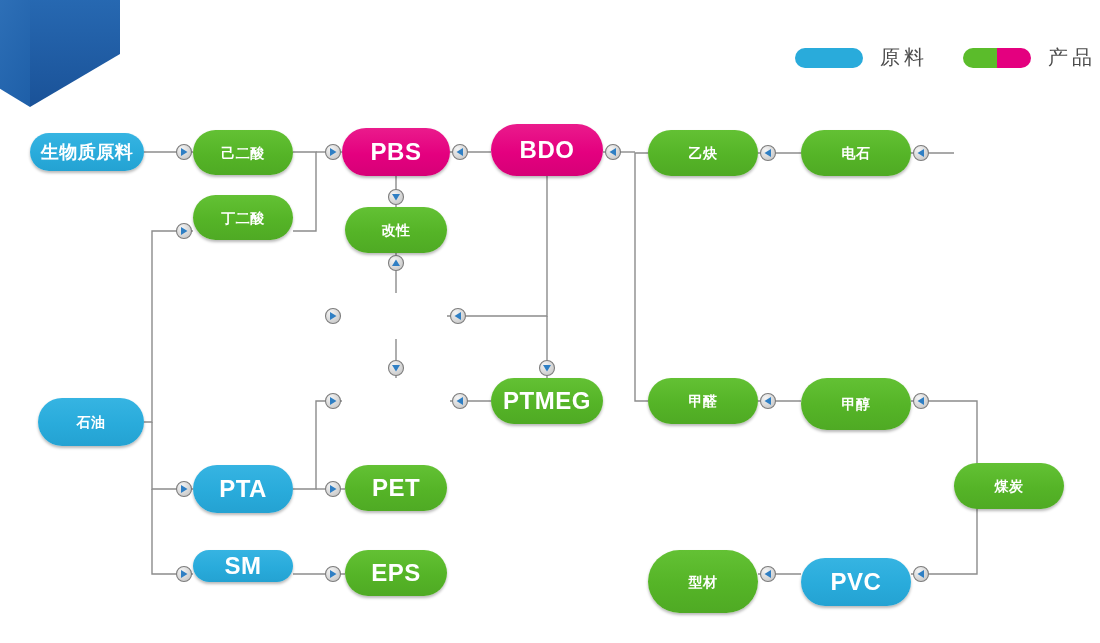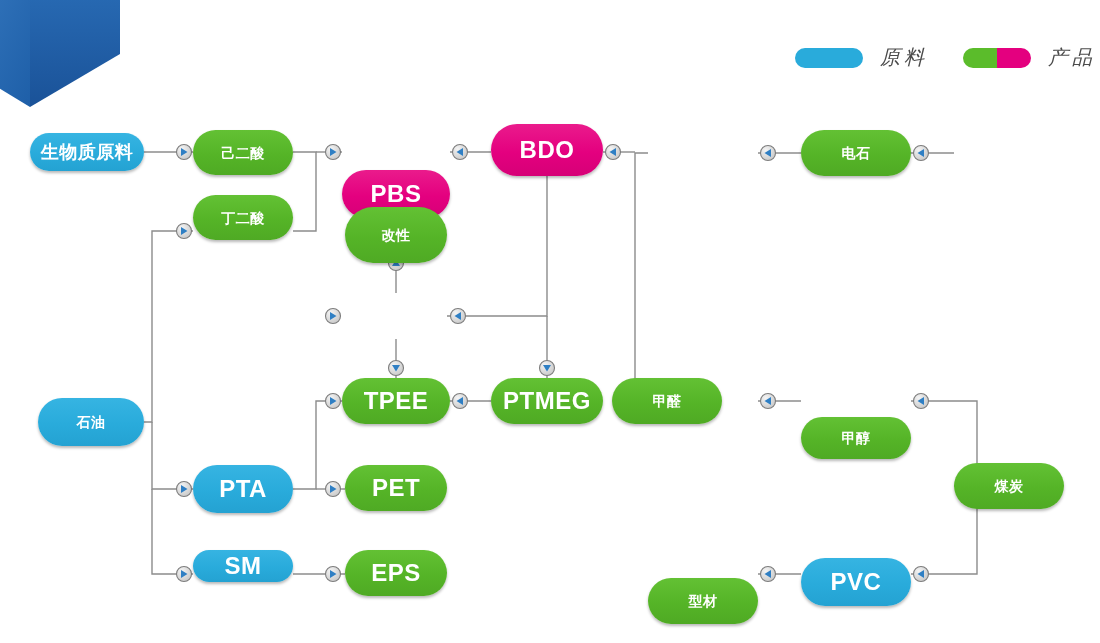--- a/index.html
+++ b/index.html
@@ -39,21 +39,21 @@
   .node.cjk .lbl{font-size:14px;font-weight:700;}
   .node.small .lbl{font-size:18px;}
 
   
   .legend{position:absolute;left:795px;top:44px;display:flex;align-items:center;gap:17px;}
   .legend .swatch{width:68px;height:20px;border-radius:999px;}
   .legend .swatch.cyan{background:#29abdb;}
   .legend .swatch.split{background:linear-gradient(90deg,#5bbc2b 0 50%,#e4007f 50% 100%);}
   .legend .ltext{
     font-family:"Liberation Serif","DejaVu Serif",serif;
-    font-size:20px;color:#4b4b4b;letter-spacing:4px;font-style:italic;
+    font-size:20px;color:#4b4b4b;letter-spacing:4px;
   }
 </style>
 </head>
 <body>
 
 <div id="stage">
 
   <div class="cube-wrap">
     <svg width="200" height="200" viewBox="0 0 200 200">
       <defs>
@@ -234,63 +234,63 @@
 
   <div class="node cyan cjk small" style="left:30px;top:133px;width:114px;height:38px;">
       <span class="lbl">生物质原料</span>
     </div>
   <div class="node green cjk" style="left:193px;top:130px;width:100px;height:45px;">
       <span class="lbl">己二酸</span>
     </div>
   <div class="node green cjk" style="left:193px;top:195px;width:100px;height:45px;">
       <span class="lbl">丁二酸</span>
     </div>
-  <div class="node magenta latin" style="left:342px;top:128px;width:108px;height:48px;margin-top:42px;">
+  <div class="node magenta latin" style="left:342px;top:128px;width:108px;height:48px;">
       <span class="lbl">PBS</span>
     </div>
-  <div class="node green cjk" style="left:345px;top:207px;width:102px;height:56px;">
+  <div class="node green cjk" style="left:345px;top:207px;width:102px;height:46px;">
       <span class="lbl">改性</span>
-    </div>
-  <div class="node green latin" style="left:342px;top:378px;width:108px;height:46px;">
-      <span class="lbl">TPEE</span>
     </div>
   <div class="node green latin" style="left:491px;top:378px;width:112px;height:46px;">
       <span class="lbl">PTMEG</span>
     </div>
   <div class="node magenta latin" style="left:491px;top:124px;width:112px;height:52px;">
       <span class="lbl">BDO</span>
     </div>
+  <div class="node green cjk" style="left:648px;top:130px;width:110px;height:46px;">
+      <span class="lbl">乙炔</span>
+    </div>
   <div class="node green cjk" style="left:801px;top:130px;width:110px;height:46px;">
       <span class="lbl">电石</span>
     </div>
-  <div class="node green cjk" style="left:612px;top:378px;width:110px;height:46px;">
+  <div class="node green cjk" style="left:648px;top:378px;width:110px;height:46px;">
       <span class="lbl">甲醛</span>
     </div>
-  <div class="node green cjk" style="left:801px;top:378px;width:110px;height:42px;margin-top:39px;">
+  <div class="node green cjk" style="left:801px;top:378px;width:110px;height:52px;">
       <span class="lbl">甲醇</span>
     </div>
   <div class="node green cjk" style="left:954px;top:463px;width:110px;height:46px;">
       <span class="lbl">煤炭</span>
     </div>
   <div class="node cyan cjk" style="left:38px;top:398px;width:106px;height:48px;">
       <span class="lbl">石油</span>
     </div>
   <div class="node cyan latin" style="left:193px;top:465px;width:100px;height:48px;">
       <span class="lbl">PTA</span>
     </div>
   <div class="node green latin" style="left:345px;top:465px;width:102px;height:46px;">
       <span class="lbl">PET</span>
     </div>
   <div class="node cyan latin" style="left:193px;top:550px;width:100px;height:32px;">
       <span class="lbl">SM</span>
     </div>
   <div class="node green latin" style="left:345px;top:550px;width:102px;height:46px;">
       <span class="lbl">EPS</span>
     </div>
-  <div class="node green cjk" style="left:648px;top:550px;width:110px;height:46px;margin-top:28px;">
+  <div class="node green cjk" style="left:648px;top:550px;width:110px;height:63px;">
       <span class="lbl">型材</span>
     </div>
   <div class="node cyan latin" style="left:801px;top:550px;width:110px;height:48px;margin-top:8px;">
       <span class="lbl">PVC</span>
     </div>
 
   <div class="legend">
     <div class="swatch cyan"></div>
     <div class="ltext">原料</div>
     <div class="swatch split" style="margin-left:18px;"></div>

